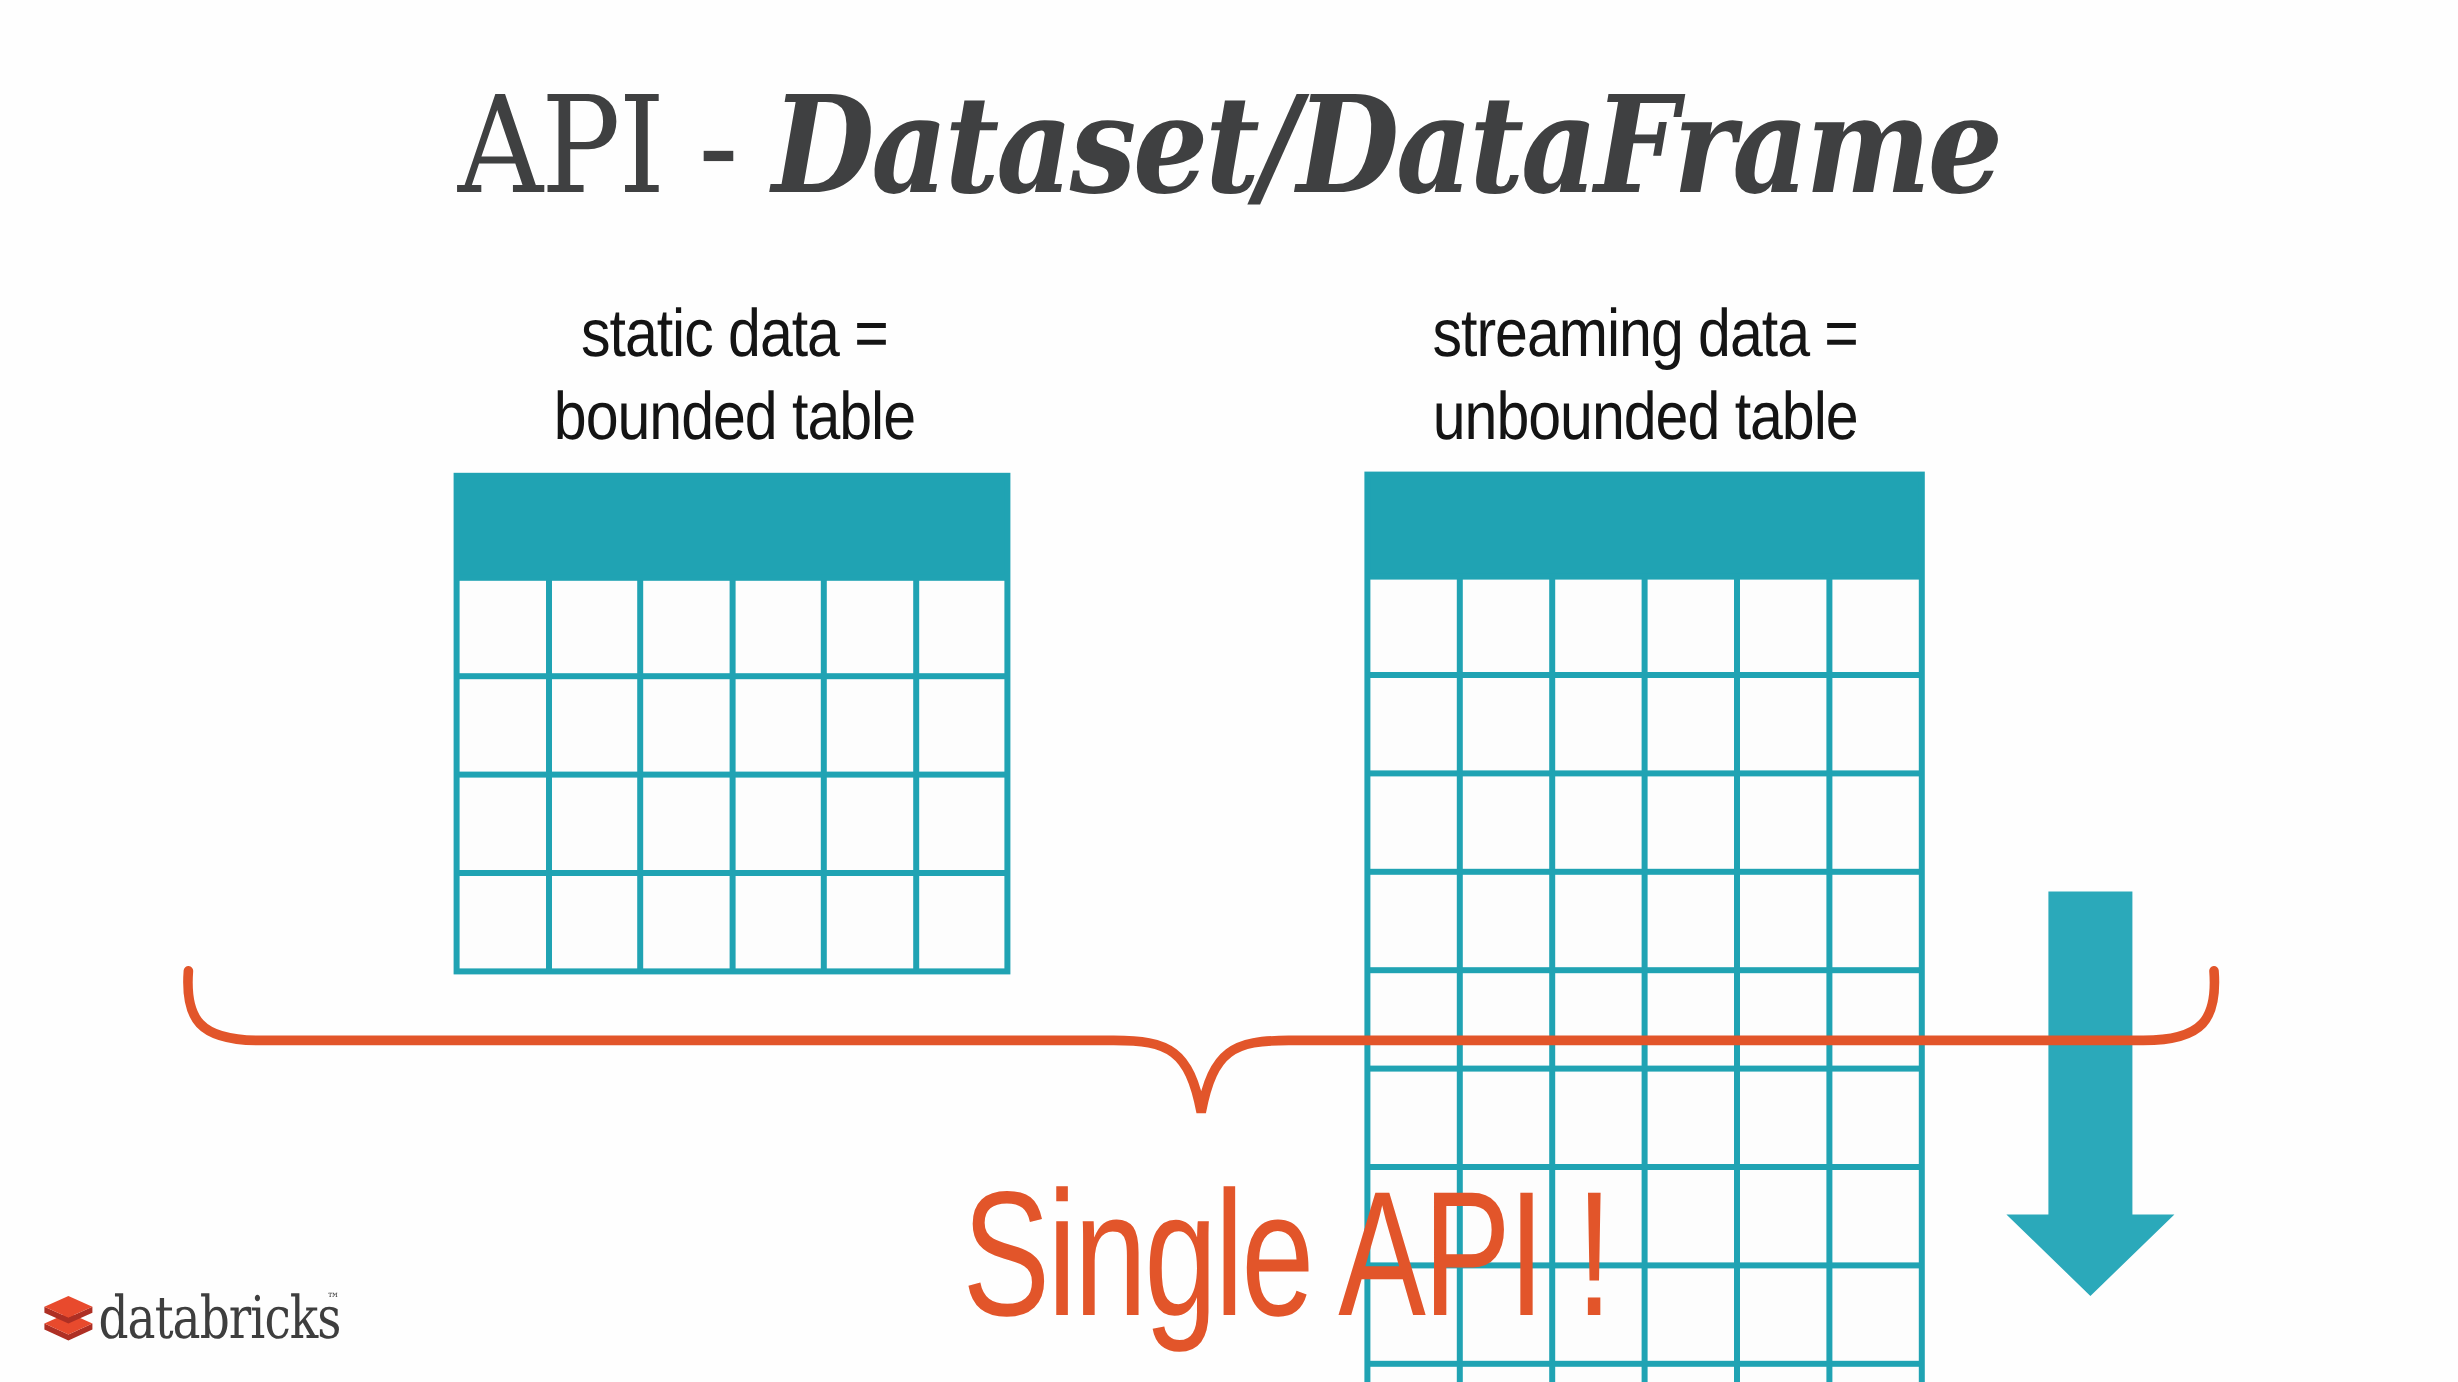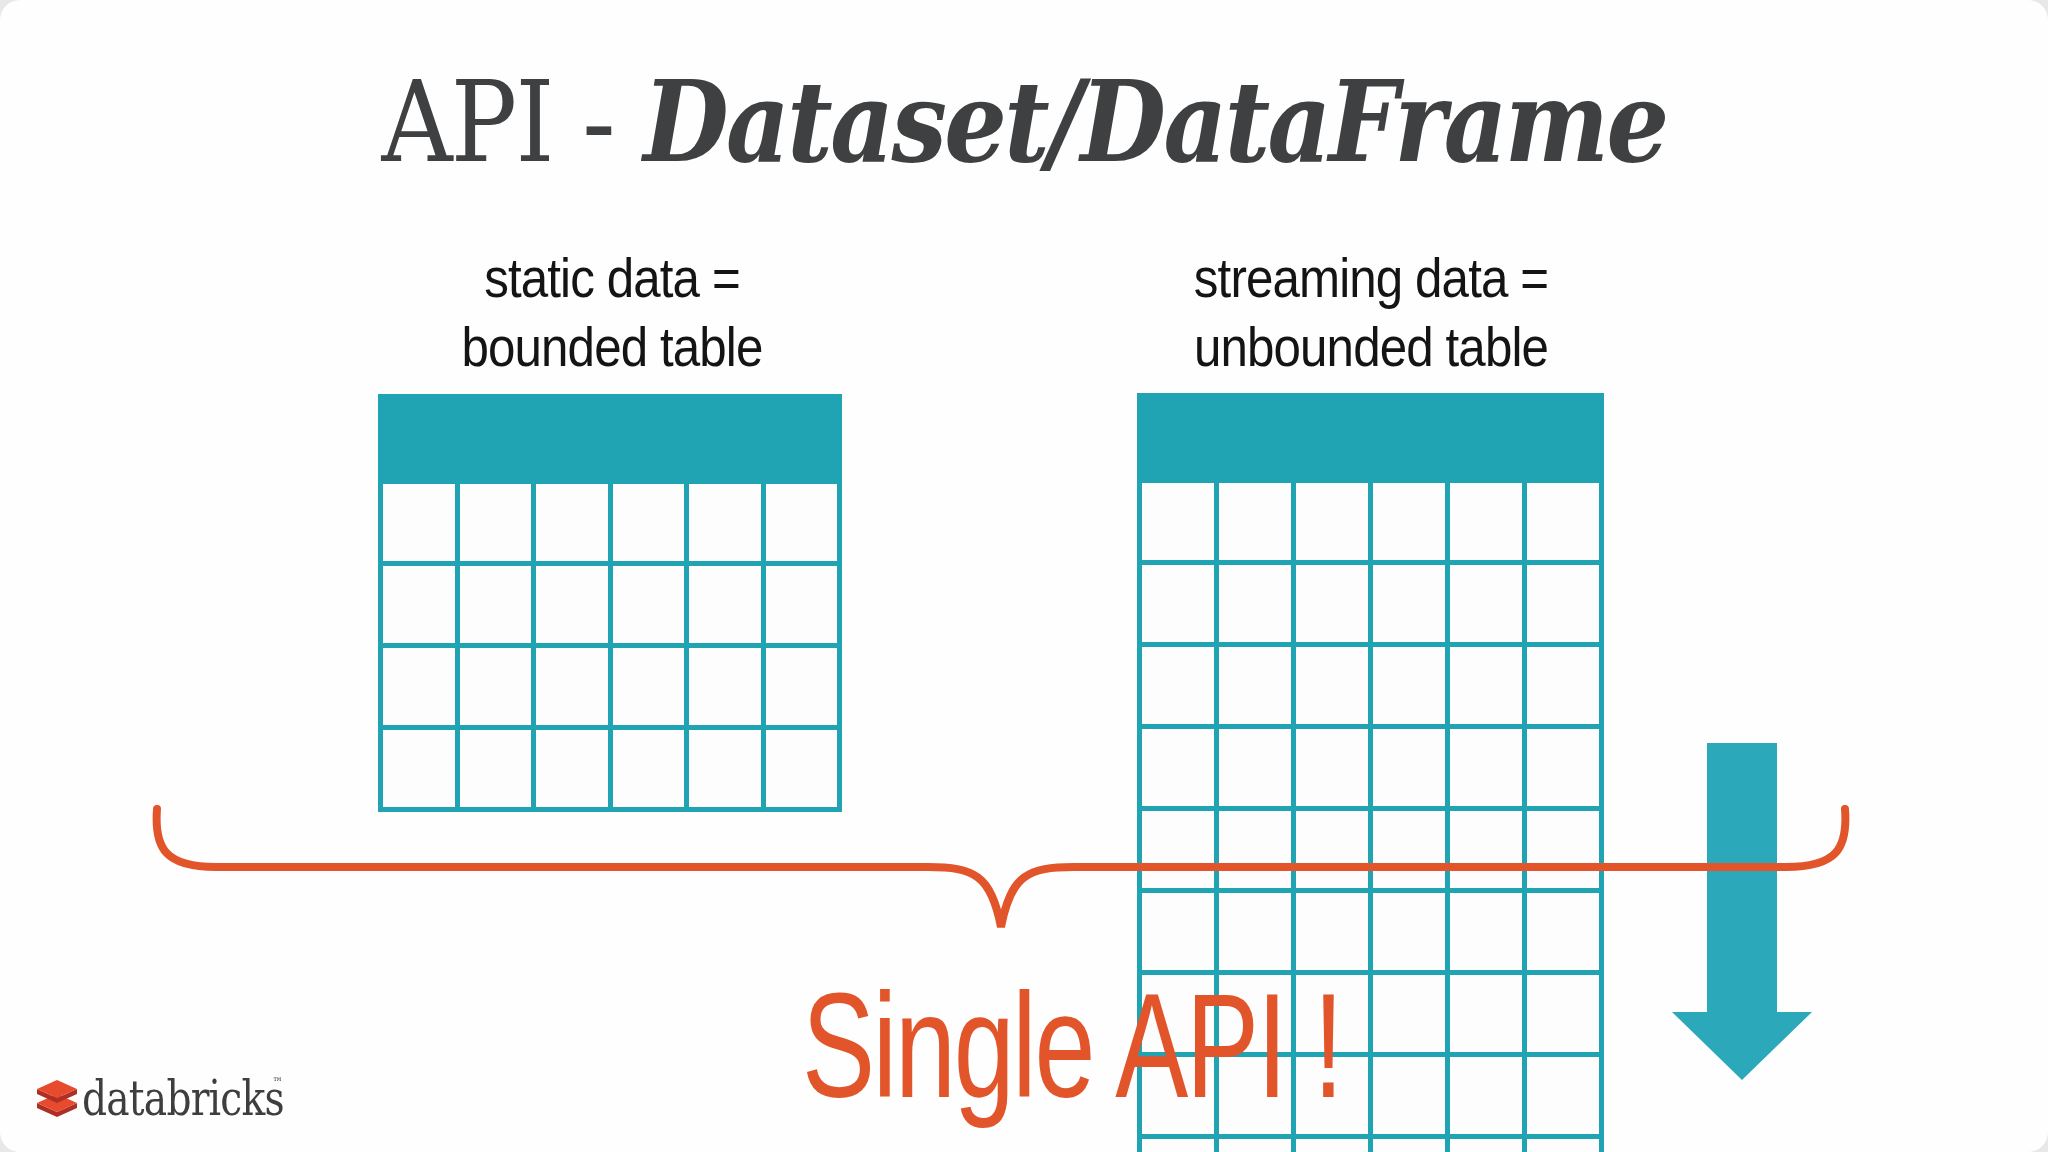--- a/index.html
+++ b/index.html
@@ -1,20 +1,19 @@
 <!DOCTYPE html>
 <html style="--teal: #20a3b3; --teal-arrow: #2ba9ba; --orange: #e2552a; --title-gray: #3f4041; --label-black: #141414; --logo-gray: #3e3e3e; --brick: #e84a2d; --brick-dark: #ae2f24;"><head>
 <meta charset="utf-8">
 <style>
   html,body{margin:0;padding:0;background:#e8e8e8;}
   .slide{
     position:relative; width:2048px; height:1152px;
     background:#fefefe; overflow:hidden;
     font-family:"Liberation Sans", sans-serif;
-    border-radius:20px;
   }
 
   
   .title{
     position:absolute; top:60px; left:0; width:100%;
     text-align:center; margin:0;
     font-family:"DejaVu Serif", serif;
     font-size:112px; line-height:1.1; font-weight:400;
     color:var(--title-gray); letter-spacing:-2px;
     transform:scaleX(0.88); transform-origin:center;

